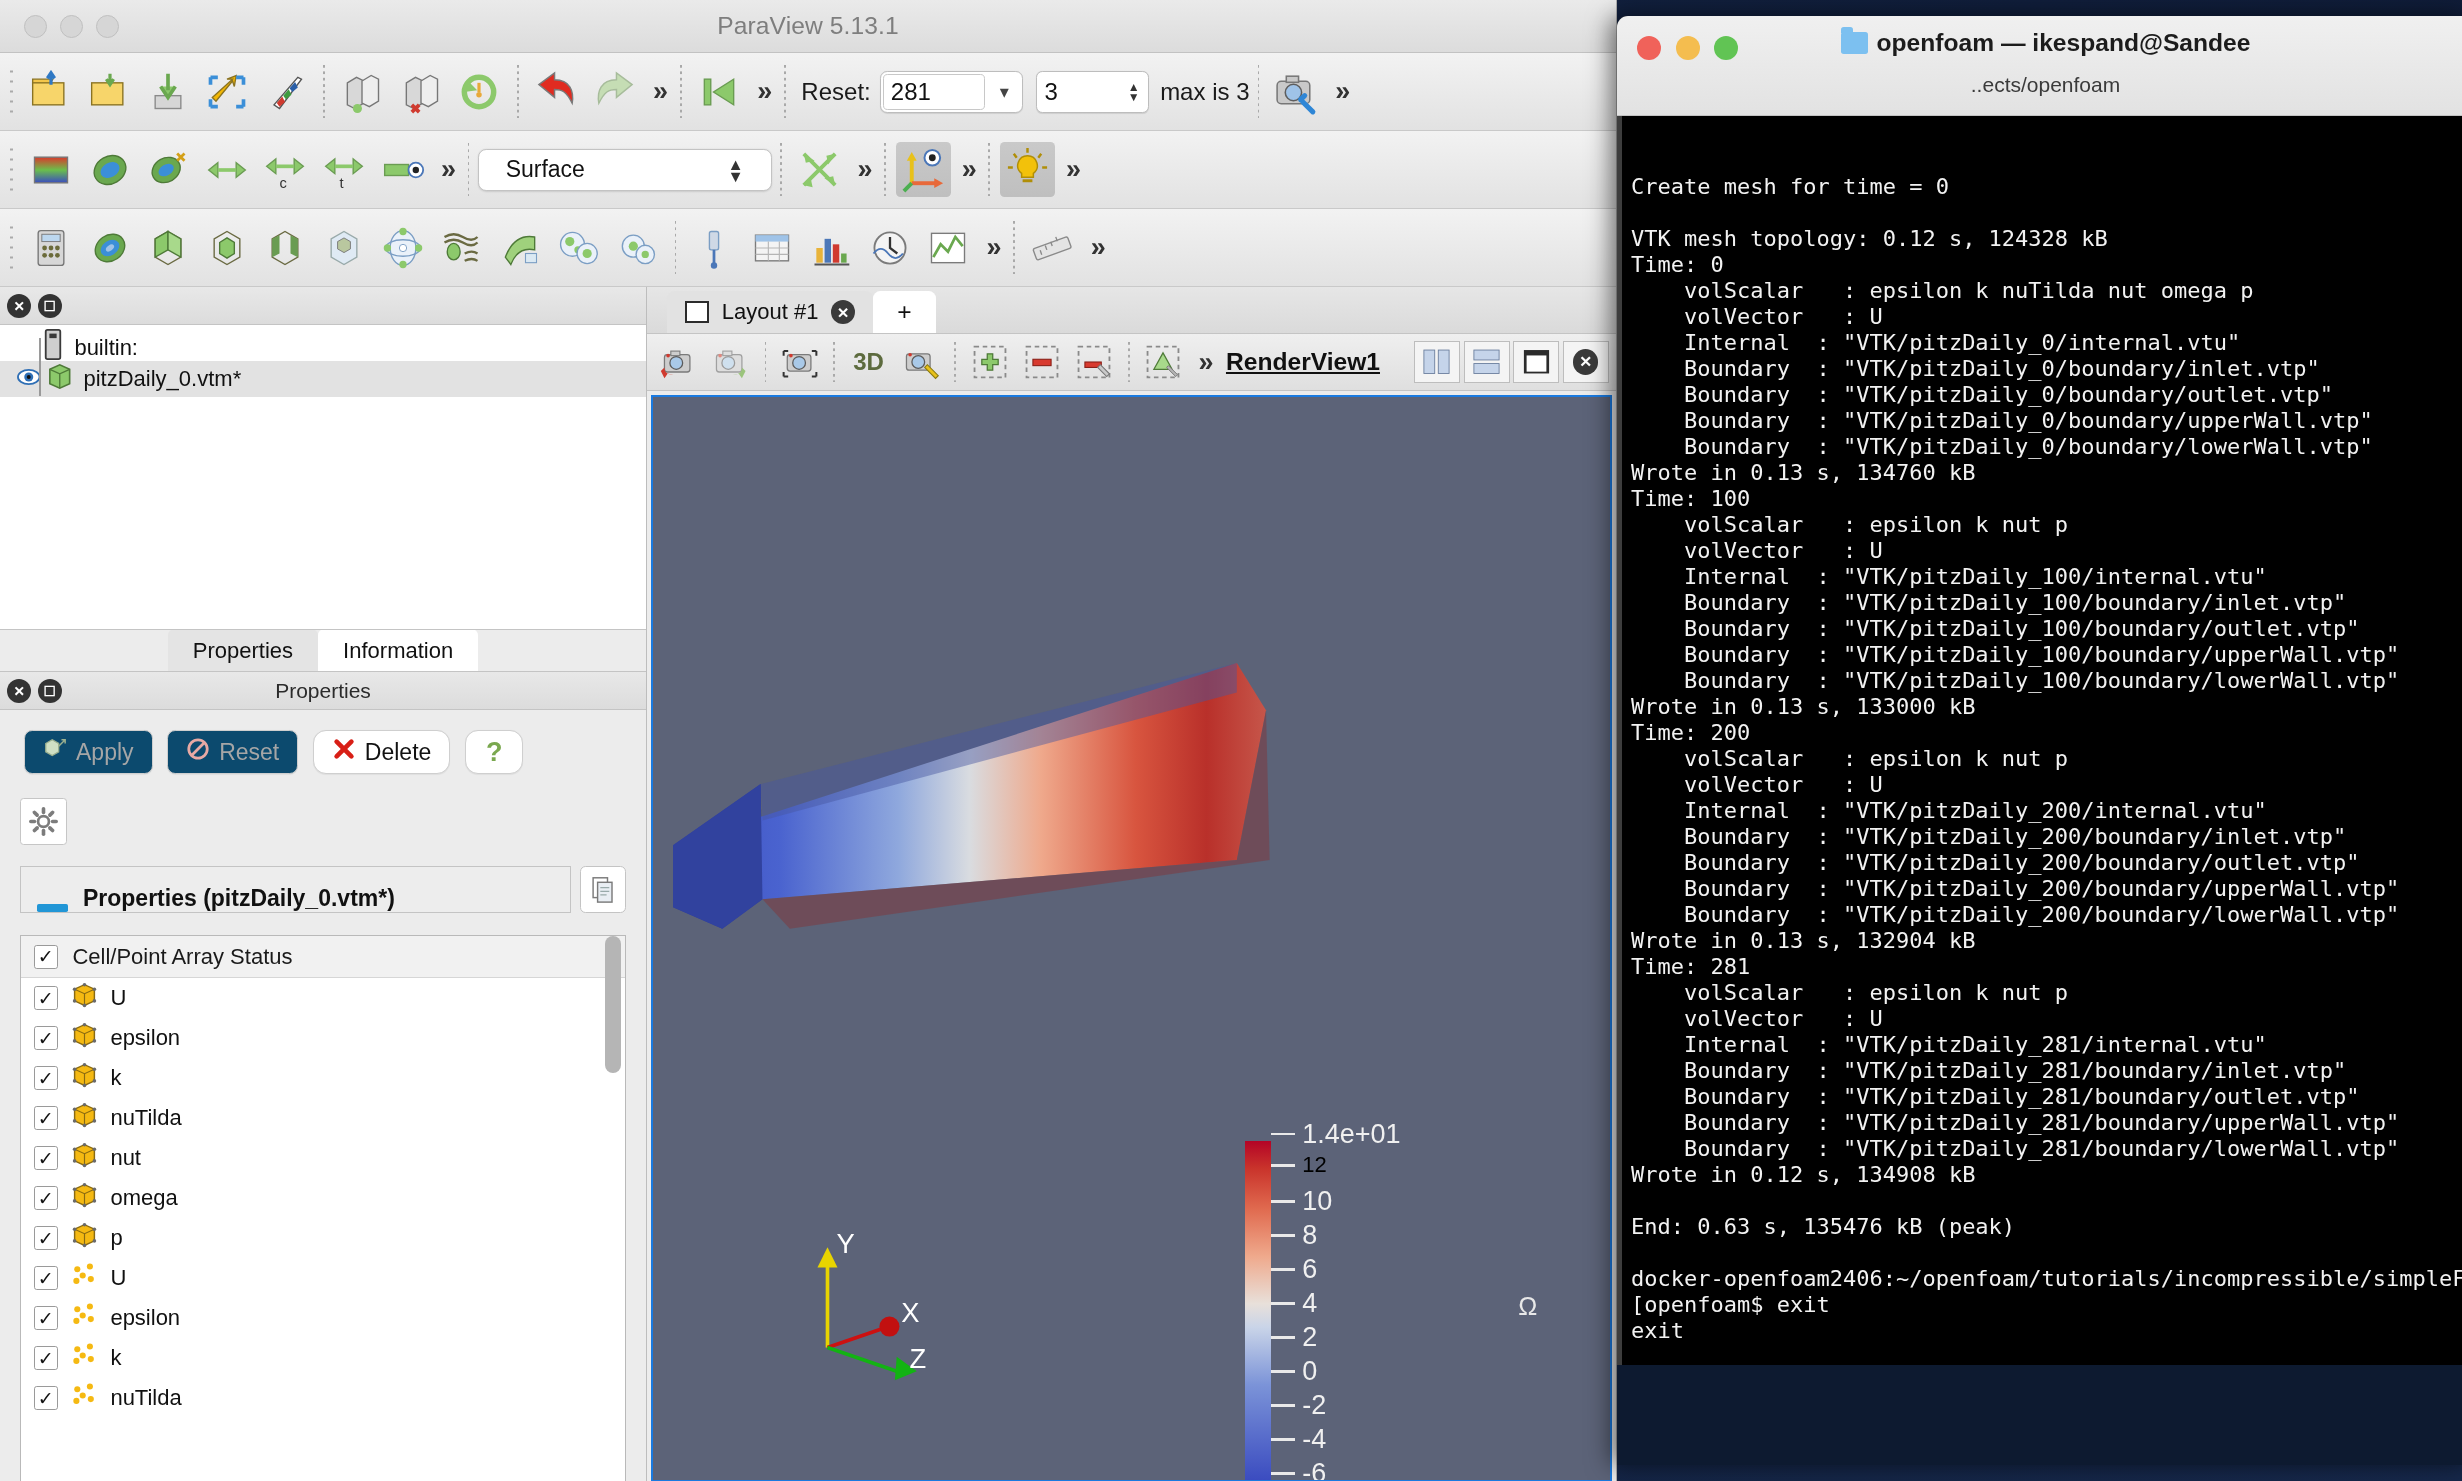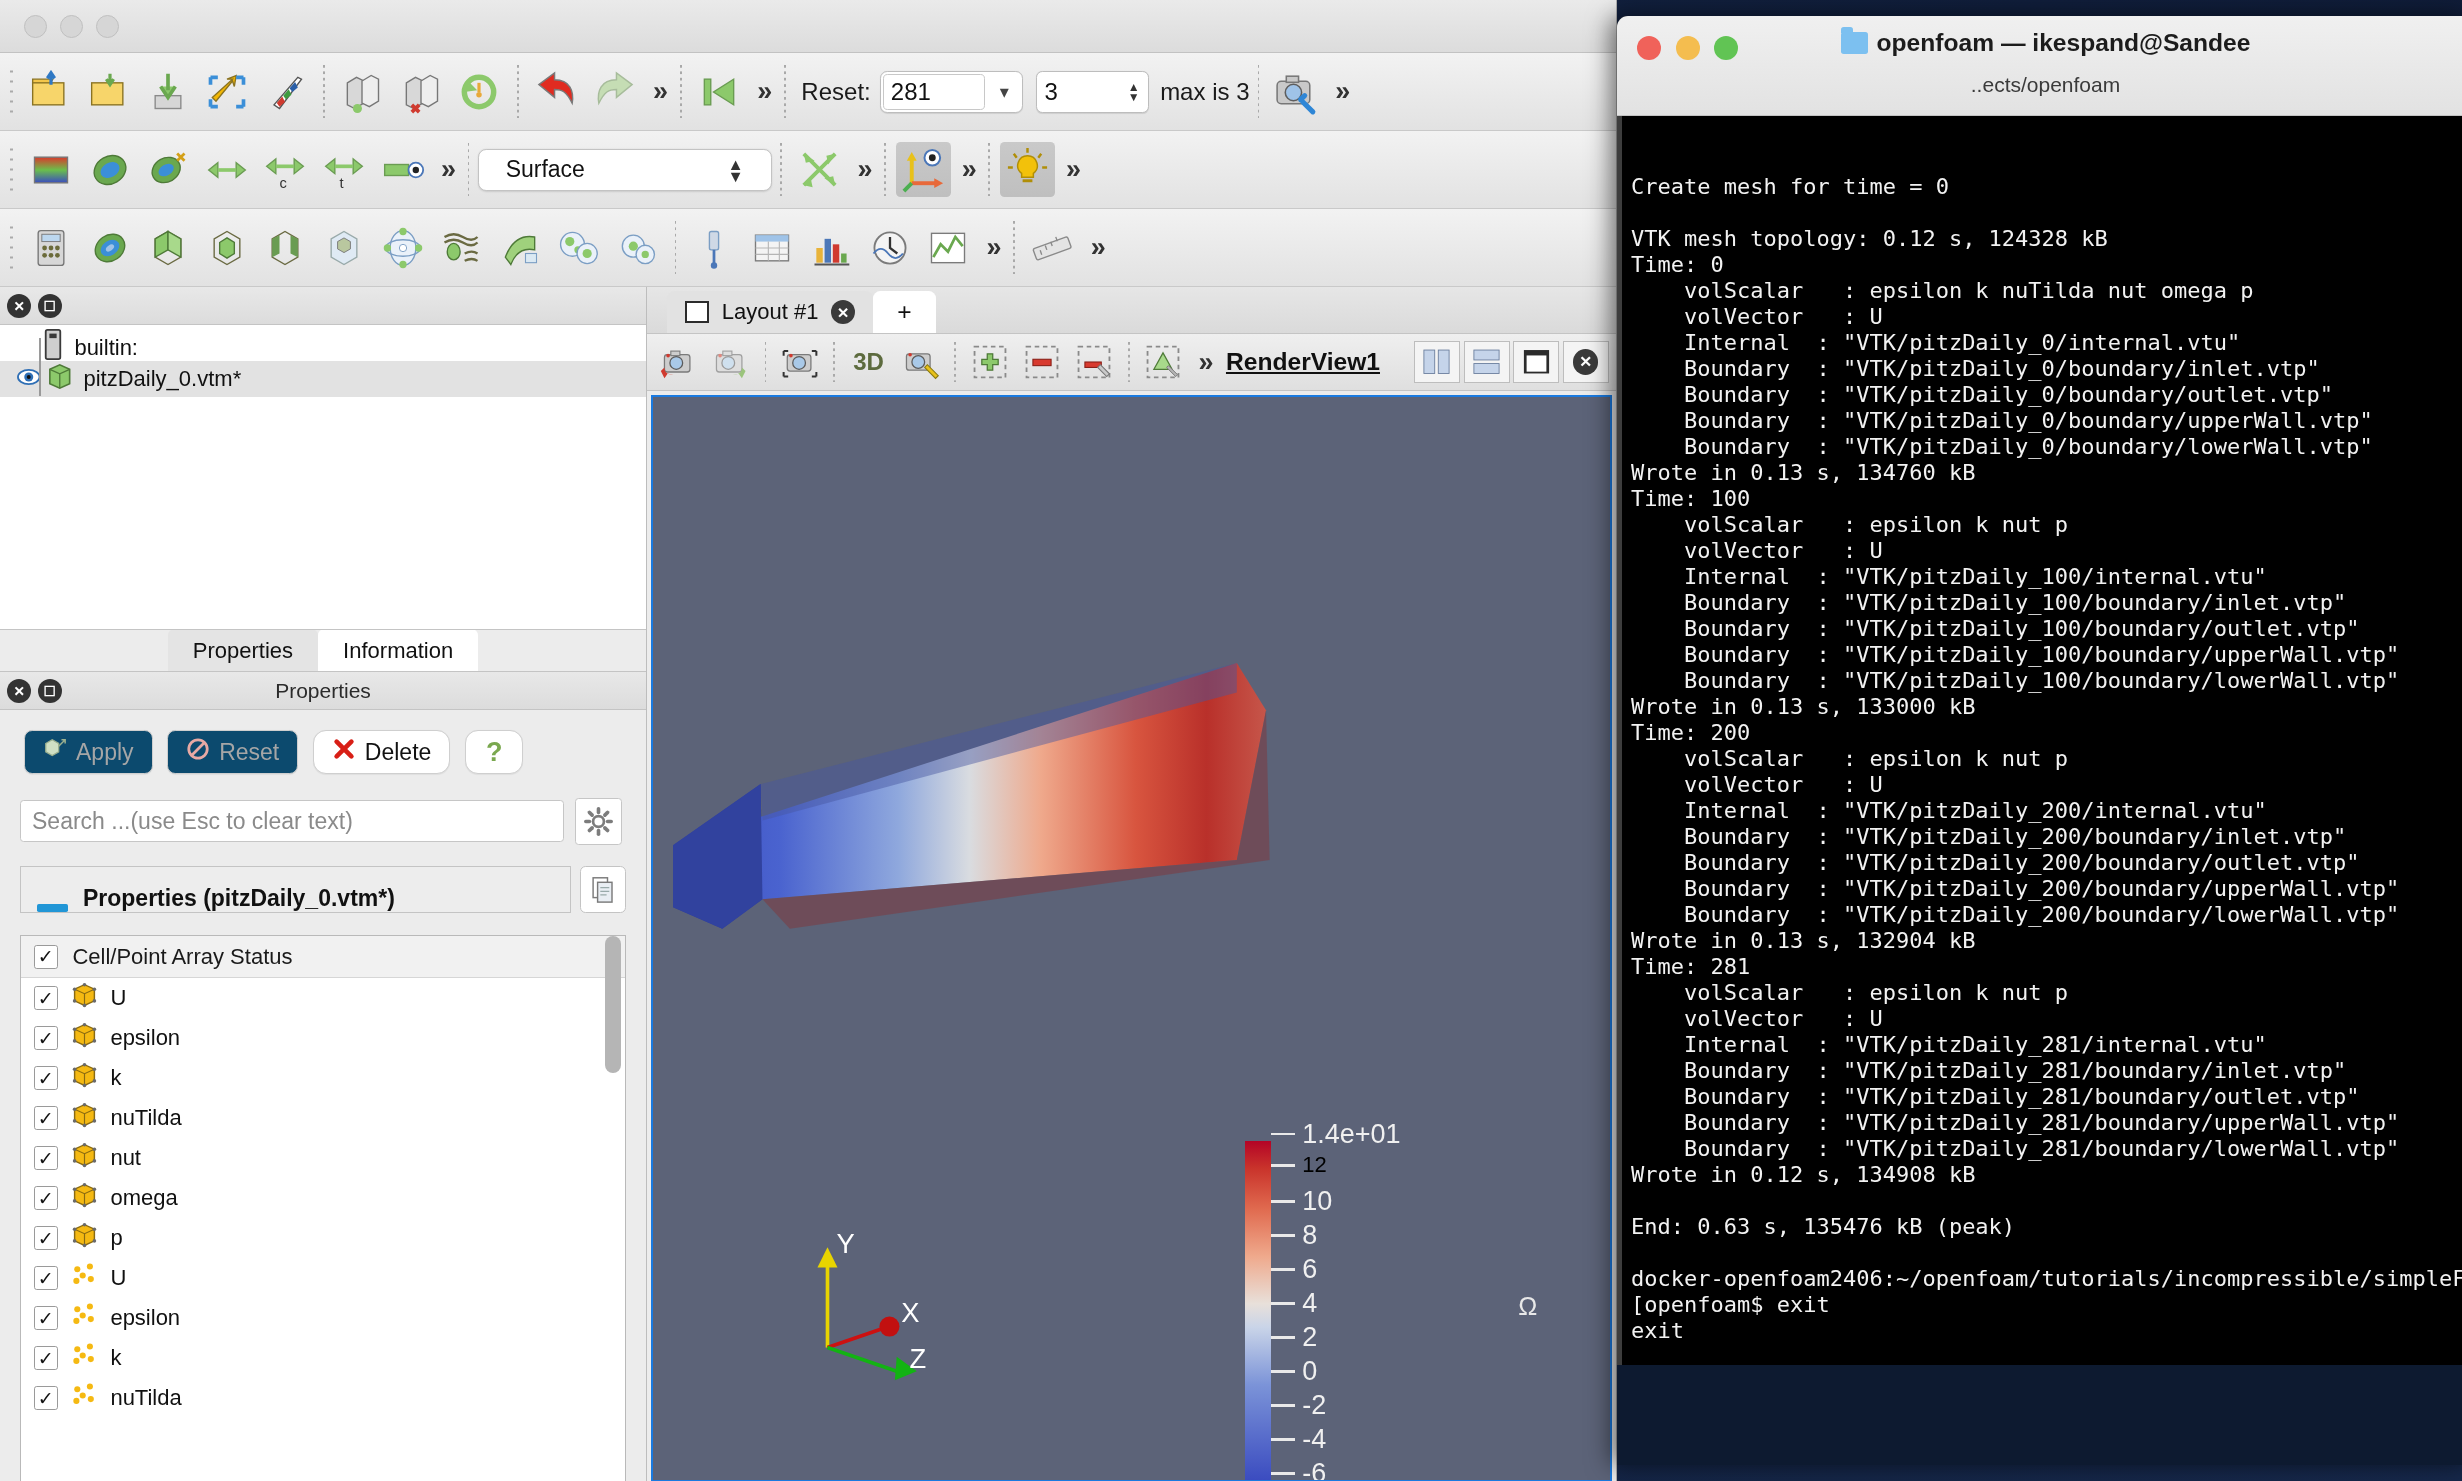--- a/index.html
+++ b/index.html
@@ -237,20 +237,21 @@
 <body>
 
 <div id="pv-window">
 
   <div class="pv-titlebar">
     <div class="mac-dots">
       <div class="mac-dot"></div>
       <div class="mac-dot"></div>
       <div class="mac-dot"></div>
     </div>
+    <div class="pv-title">ParaView 5.13.1</div>
   </div>
 
   <div class="tb-row r1">
     <div class="tb-grip"></div>
     <div class="tb-btn">
       <svg width="44" height="44" viewBox="0 0 48 48">
           <path d="M4 16h18l4-6h0v0H4z" fill="#f3c64a" stroke="#8a7322" stroke-width="1.5"></path>
           <rect x="4" y="14" width="34" height="24" fill="#f7d56a" stroke="#8a7322" stroke-width="1.5"></rect>
           <path d="M24 16 L24 4 M20 9 L24 3 L28 9" stroke="#2f78c4" stroke-width="3.5" fill="#3b8fd8"></path>
         </svg>
@@ -672,21 +673,20 @@
               </svg>
           </span>
           <span>Delete</span>
         </div>
         <div class="pbtn white qm">
           <span style="color:#7aa84f;font-size:27px;font-weight:bold;">?</span>
         </div>
       </div>
 
       <div class="search-row">
-        <div class="search-input">Search ...(use Esc to clear text)</div>
         <div class="gear-btn">
           <svg width="29" height="29" viewBox="0 0 32 32">
               <circle cx="16" cy="16" r="6" fill="none" stroke="#7c7c7c" stroke-width="3"></circle>
               <g stroke="#7c7c7c" stroke-width="4" stroke-linecap="round">
                 <path d="M16 2 v4"></path>
                 <path d="M16 26 v4"></path>
                 <path d="M2 16 h4"></path>
                 <path d="M26 16 h4"></path>
                 <path d="M6 6 l3 3"></path>
                 <path d="M23 23 l3 3"></path>

